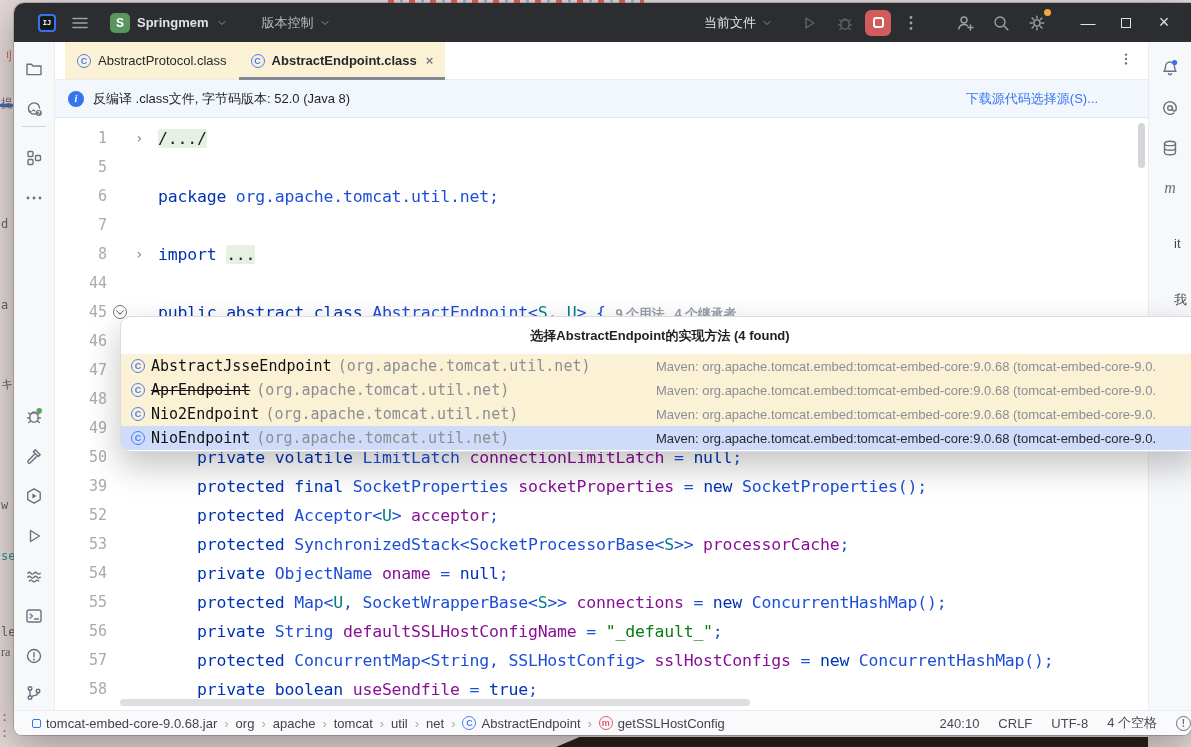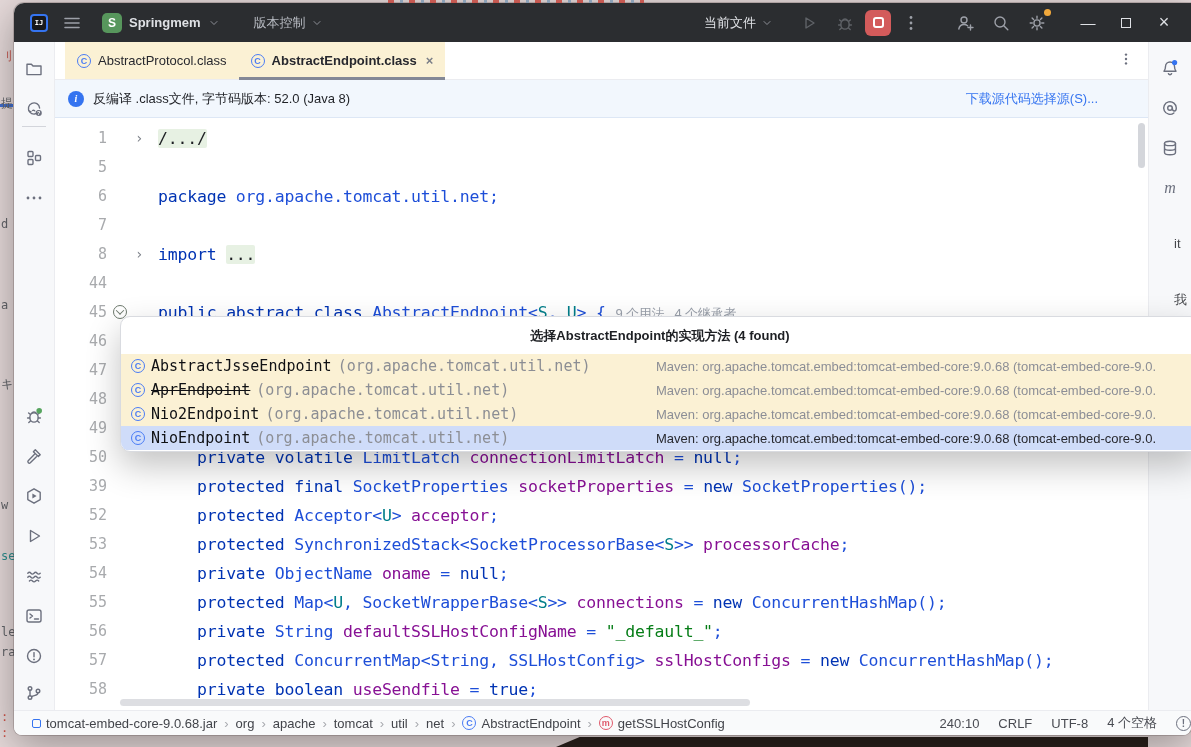--- a/index.html
+++ b/index.html
@@ -14,21 +14,21 @@
   .edge-frag { position:absolute; font:12px "DejaVu Sans Mono", monospace; color:#63656a; width:14px; overflow:hidden; white-space:nowrap; }
   .blue-bar { position:absolute; left:0; top:104px; width:13px; height:3px; background:#3f6fd4; }
 
   
   .window { position:absolute; left:14px; top:3px; right:0; bottom:12px; background:#fff;
     border-radius:10px 0 8px 8px; overflow:hidden; box-shadow:0 10px 40px rgba(0,0,0,.35), 0 0 0 1px rgba(90,70,70,.25); }
 
   
   .titlebar { position:absolute; left:0; top:0; right:0; height:39px; background:#2b2d30;
     display:flex; align-items:center; color:#dfe1e5; font-size:13px; }
-  .tb-left { display:flex; align-items:center; gap:8px; padding-left:16px; }
+  .tb-left { display:flex; align-items:center; gap:8px; padding-left:24px; }
   .logo { width:18px; height:18px; border-radius:4px; border:2px solid #3574f0; background:#17181b;
     display:flex; align-items:center; justify-content:center; font:bold 7px "DejaVu Sans Mono",monospace; color:#fff; }
   .tb-btn { height:30px; min-width:30px; border-radius:6px; display:flex; align-items:center; justify-content:center; gap:5px; padding:0 6px; cursor:default; }
   .proj-chip { display:flex; align-items:center; gap:7px; font-weight:700; }
   .proj-icon { width:20px; height:20px; border-radius:5px; background:#57965c; color:#fff;
     display:flex; align-items:center; justify-content:center; font-size:12px; font-weight:700; }
   .vcs { color:#b7bac1; display:flex; align-items:center; gap:5px; margin-left:14px; }
   .tb-right { margin-left:auto; display:flex; align-items:center; gap:4px; padding-right:10px; }
   .runcfg { color:#dfe1e5; display:flex; align-items:center; gap:5px; margin-right:10px; }
   .stop-btn { width:26px; height:26px; background:#d35b5b; border-radius:6px; display:flex; align-items:center; justify-content:center; }
@@ -68,21 +68,21 @@
   .banner-link { color:#3574f0; }
 
   
   .editor { position:absolute; left:41px; top:115px; right:43px; bottom:25px; background:#fff; overflow:hidden; }
   .line { position:absolute; left:0; right:0; height:29px; line-height:29px; white-space:pre; }
   .lnum { position:absolute; left:0; width:52px; text-align:right; font:15px/29px "DejaVu Sans Mono",monospace; color:#a8aaad; }
   .fold { position:absolute; left:80px; font:14px/29px "DejaVu Sans Mono",monospace; color:#7e828a; }
   .code { position:absolute; left:103px; font:16.5px/29px "DejaVu Sans Mono",monospace; color:#080808; letter-spacing:-.2px; }
   .sg-kw { color:#0033b3; } .sg-pln { color:#1d4ed8; } .sg-fld { color:#871094; }
   .sg-str { color:#067d17; } .sg-tp { color:#007e8a; }
-  .sg-inlay { color:#9aa0ab; font-size:13px; font-family:"Liberation Sans",sans-serif; }
+  .sg-inlay { color:#9aa0ab; font-size:13px; font-family:"Liberation Sans",sans-serif;font-weight:bold; }
   .sg-folded { background:#e7f1e3; border-radius:2px; color:#1c1e22; }
   .impl-marker { position:absolute; left:58px; top:7px; width:14px; height:14px; border:1.6px solid #6e7a6e; border-radius:50%;
     display:flex; align-items:center; justify-content:center; }
   .impl-marker::after { content:""; width:5px; height:5px; border-right:1.6px solid #6e7a6e; border-bottom:1.6px solid #6e7a6e; transform:rotate(45deg) translate(-1px,-1px); }
   .vscroll { position:absolute; right:3px; top:5px; width:7px; height:45px; background:#d4d6db; border-radius:4px; }
   .hscroll { position:absolute; left:65px; top:581px; width:630px; height:7px; background:#d4d6db; border-radius:4px; opacity:.8; }
 
   
   .popup { position:absolute; left:106px; top:313px; width:1080px; height:136px; background:#fff; z-index:40;
     border:1px solid #d9dbe0; border-radius:10px; box-shadow:0 14px 34px rgba(0,0,0,.24); overflow:hidden; }
@@ -124,21 +124,21 @@
   <div id="leftFrags">
       <span class="edge-frag" style="top: 48px; left: 1px; color: rgb(199, 90, 82);">刂</span>
       <span class="edge-frag" style="top: 95px; left: 1px;">提</span>
       <span class="edge-frag" style="top: 217px; left: 1px;">d</span>
       <span class="edge-frag" style="top: 298px; left: 1px;">a</span>
       <span class="edge-frag" style="top: 376px; left: 1px;">キ</span>
       <span class="edge-frag" style="top: 498px; left: 1px;">w</span>
       <span class="edge-frag" style="top: 526px; left: 1px; margin-left: 40px;">ch</span>
       <span class="edge-frag" style="top: 549px; left: 1px; color: rgb(47, 143, 143);">se</span>
       <span class="edge-frag" style="top: 625px; left: 1px;">le</span>
-      <span class="edge-frag" style="top: 645px; left: 1px;">ra</span>
+      <span class="edge-frag" style="top: 645px; left: 1px; font-family: Liberation Serif, serif;">ra</span>
       <span class="edge-frag" style="top: 710px; left: 1px; color: rgb(208, 83, 72);">:</span>
       <span class="edge-frag" style="top: 726px; left: 1px; color: rgb(208, 83, 72);">:</span>
     </div>
 
   <div class="window">
 
     <div class="titlebar">
       <div class="tb-left">
         <span class="logo">IJ</span>
         <span class="tb-btn">

